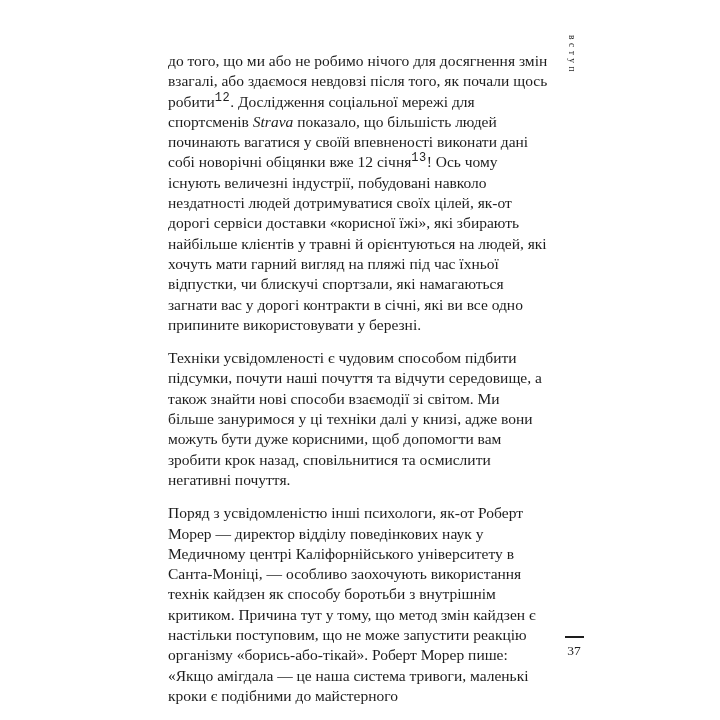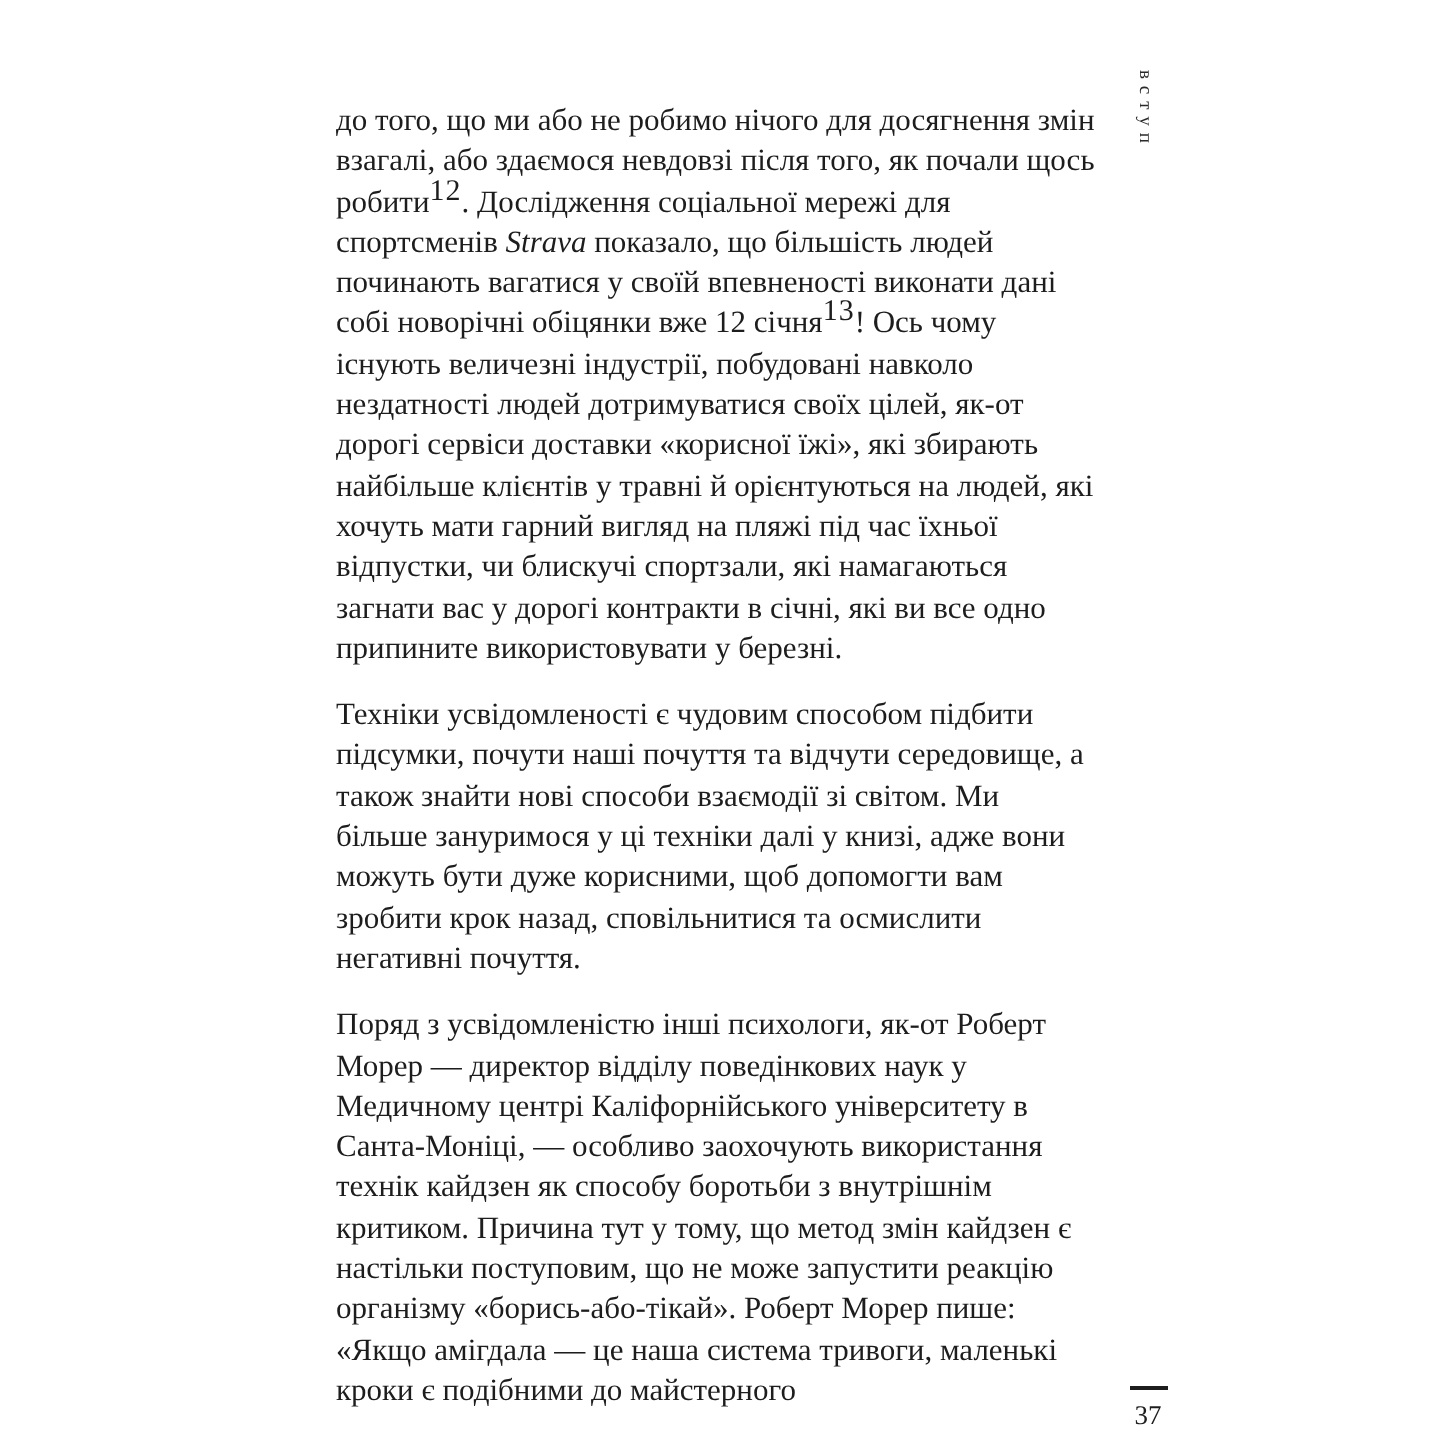--- a/index.html
+++ b/index.html
@@ -48,30 +48,31 @@
     margin: 0 0 13px 0;
   }
   .block-heading {
     margin: 17px 0 3px 0;
     font-weight: bold;
     font-style: italic;
   }
   .seg-italic {
   }
   .seg-sup {
-    font-size: 15px;
+    font-size: 12px;
     line-height: 0;
     vertical-align: super;
     letter-spacing: 0.5px;
+    font-family: Liberation Mono, monospace;
   }
   
   .folio {
     position: absolute;
     left: 563px;
-    top: 693px;
+    top: 636px;
     width: 22px;
     text-align: center;
   }
   .folio-rule {
     width: 19px;
     height: 2px;
     background: #1d1d1d;
     margin: 0 auto 5px auto;
   }
   .folio-number {

